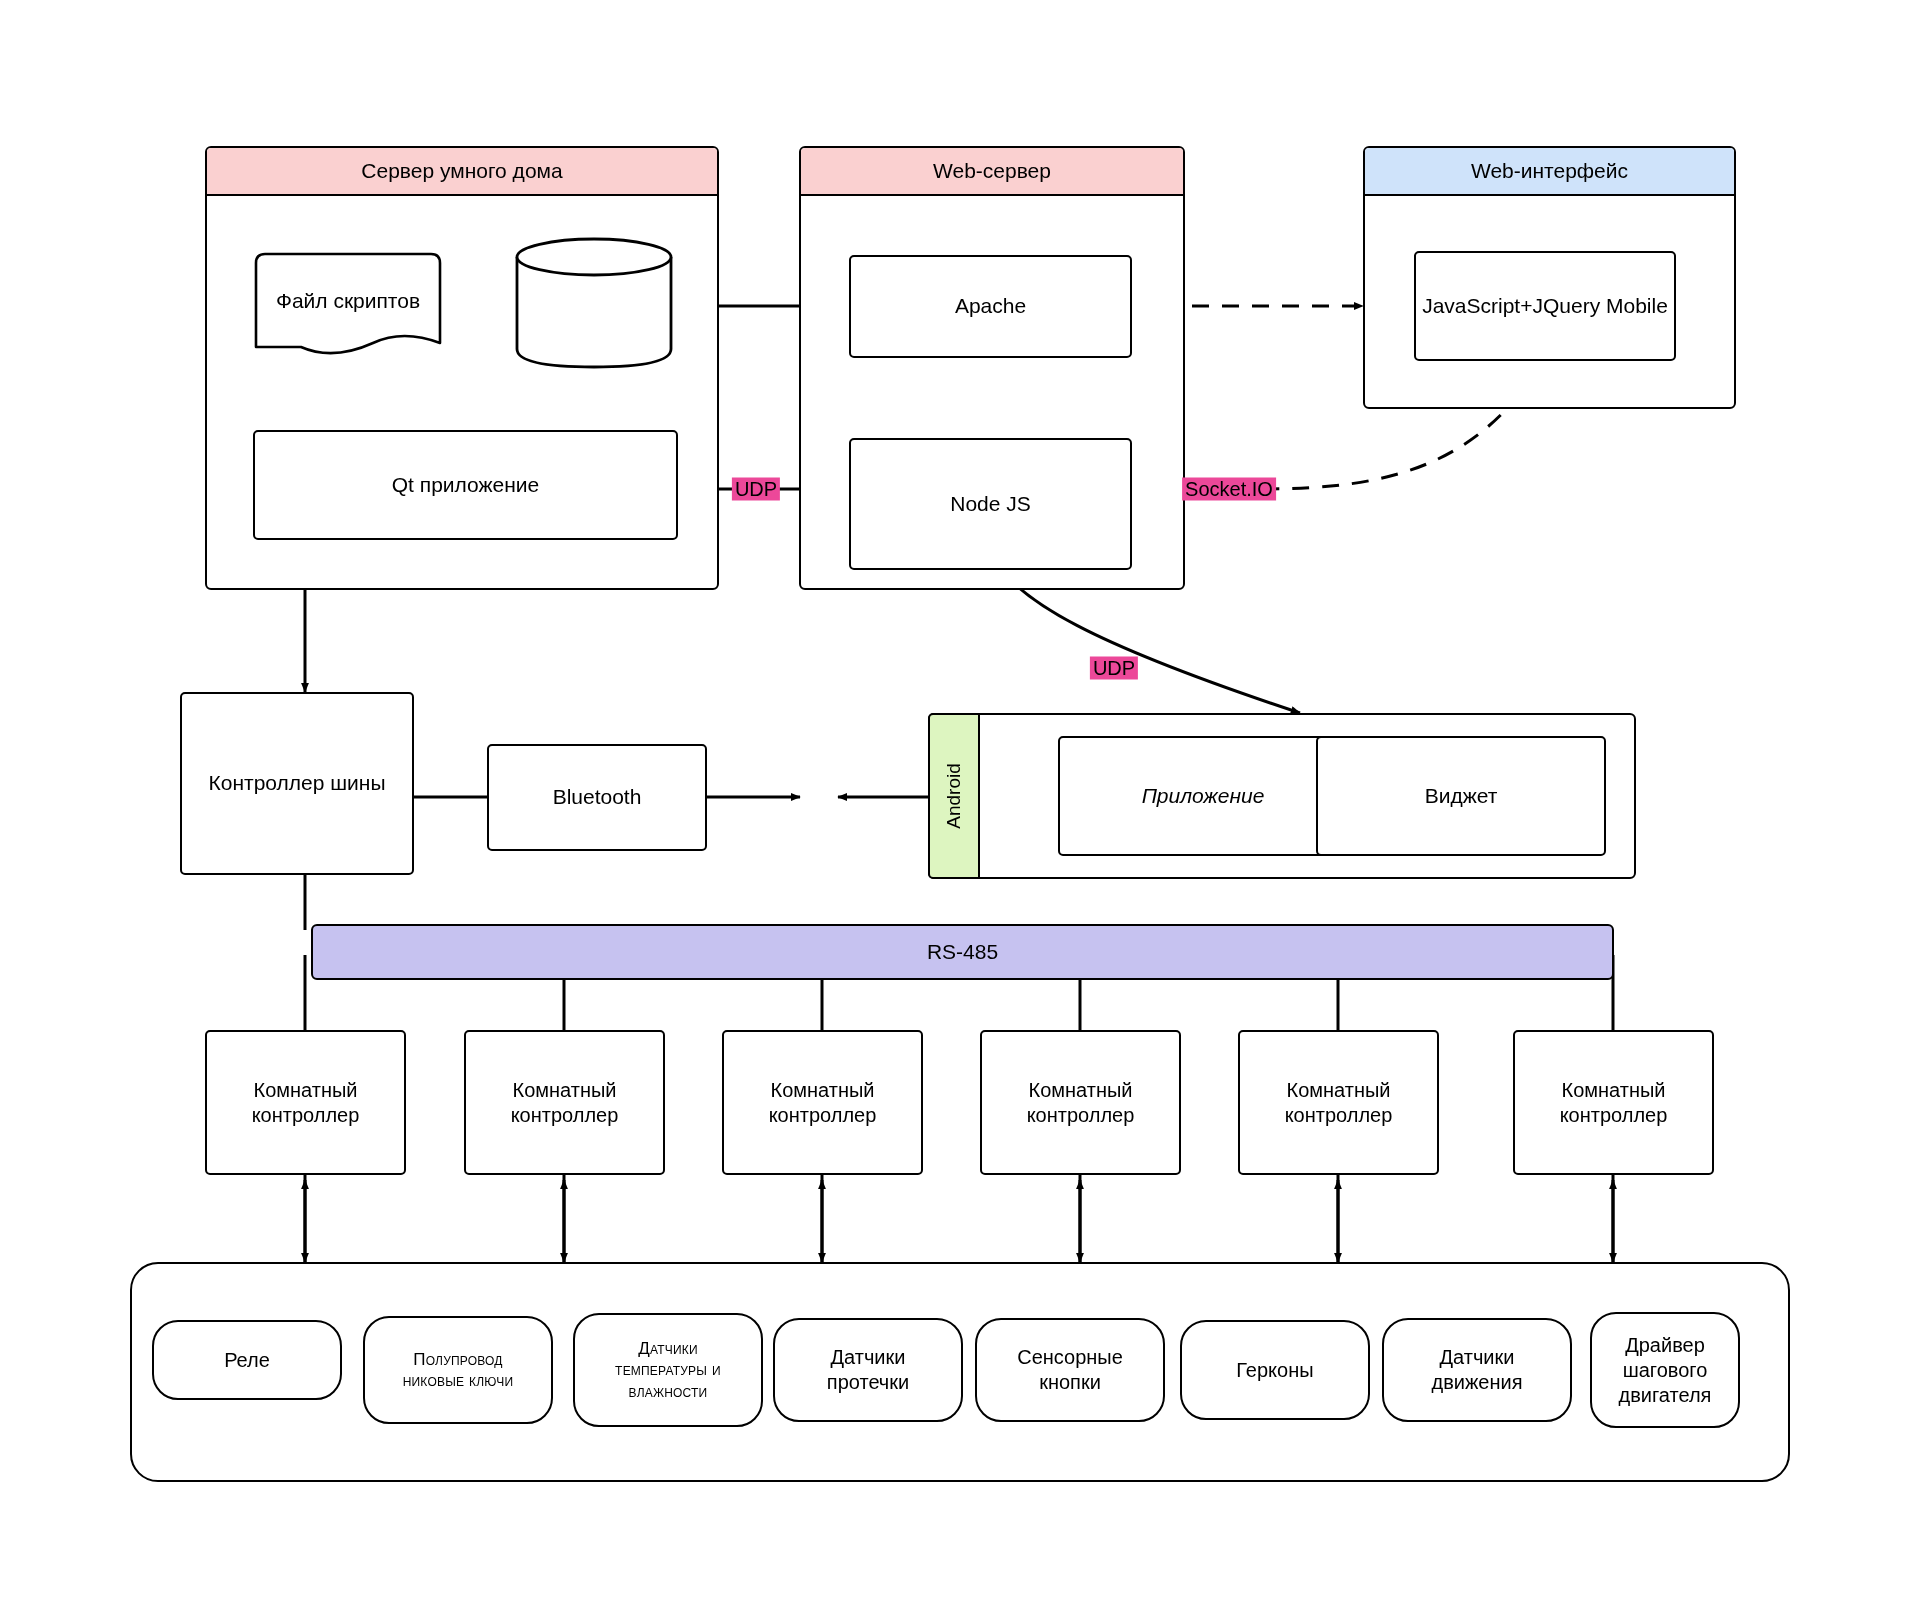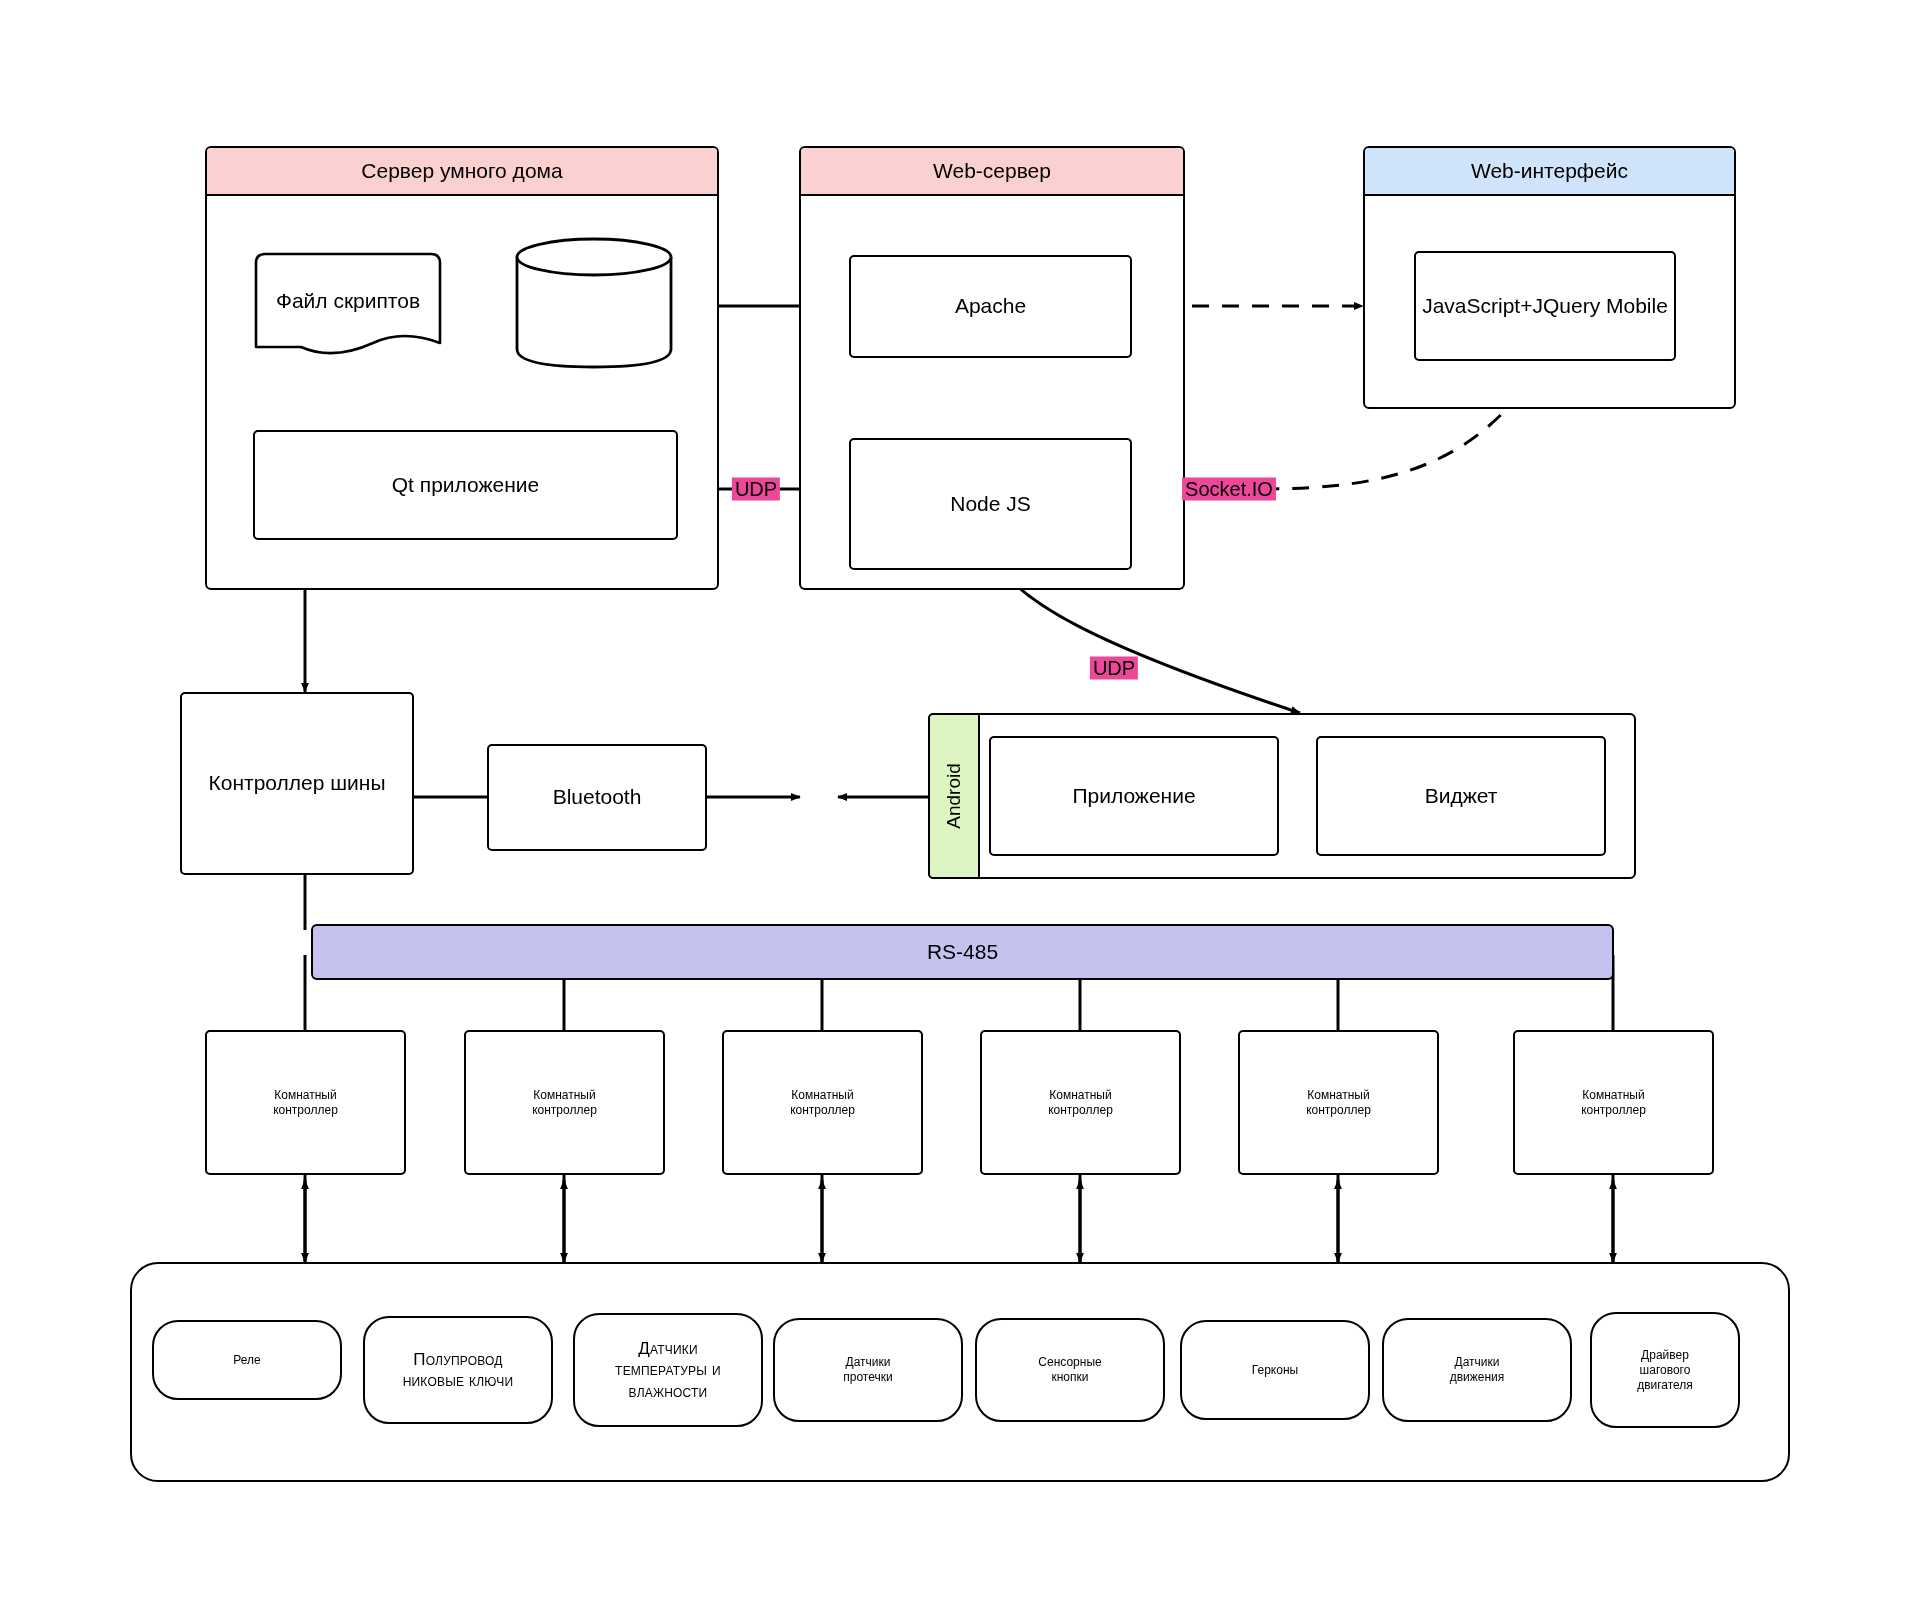--- a/index.html
+++ b/index.html
@@ -14,21 +14,21 @@
   .pink{background:#fad0d0;}
   .blue{background:#cfe3fa;}
   .lav{background:#c6c2f0;}
   .pill{border-radius:26px;}
   .vlabel{position:absolute;box-sizing:border-box;border:2.5px solid #000;background:#ddf5c0;
           display:flex;align-items:center;justify-content:center;border-radius:5px 0 0 5px;}
   .vlabel span{transform:rotate(-90deg);white-space:nowrap;font-size:19px;}
   .elabel{position:absolute;background:#ec4899;padding:0 3px;font-size:20px;white-space:nowrap;
           transform:translate(-50%,-50%);text-align:center;}
   .smallcaps{font-variant:small-caps;font-size:17px;letter-spacing:.2px;}
-  .f21{font-size:21px;} .f20{font-size:12px;}
+  .f21{font-size:21px;} .f20{font-size:20px;}
   .doc{position:absolute;}
   .cyl{position:absolute;}
 </style>
 </head>
 <body>
 
 <div id="stage">
 
   <svg class="layer">
     <defs>
@@ -137,21 +137,21 @@
   </div>
 
   <div class="node" style="left:487px;top:744px;width:220px;height:107px;">
     <span class="f21">Bluetooth</span>
   </div>
 
   <div class="group" style="left:928px;top:713px;width:708px;height:166px;"></div>
   <div class="vlabel" style="left:928px;top:713px;width:52px;height:166px;">
     <span>Android</span>
   </div>
-  <div class="node" style="left:989px;top:736px;width:290px;height:120px;">
+  <div class="node" style="left:1058px;top:736px;width:290px;height:120px;font-style:italic;">
     <span class="f21">Приложение</span>
   </div>
   <div class="node" style="left:1316px;top:736px;width:290px;height:120px;">
     <span class="f21">Виджет</span>
   </div>
 
   <div class="node lav" style="left:311px;top:924px;width:1303px;height:56px;border-radius:6px;">
     <span class="f21">RS-485</span>
   </div>
 

